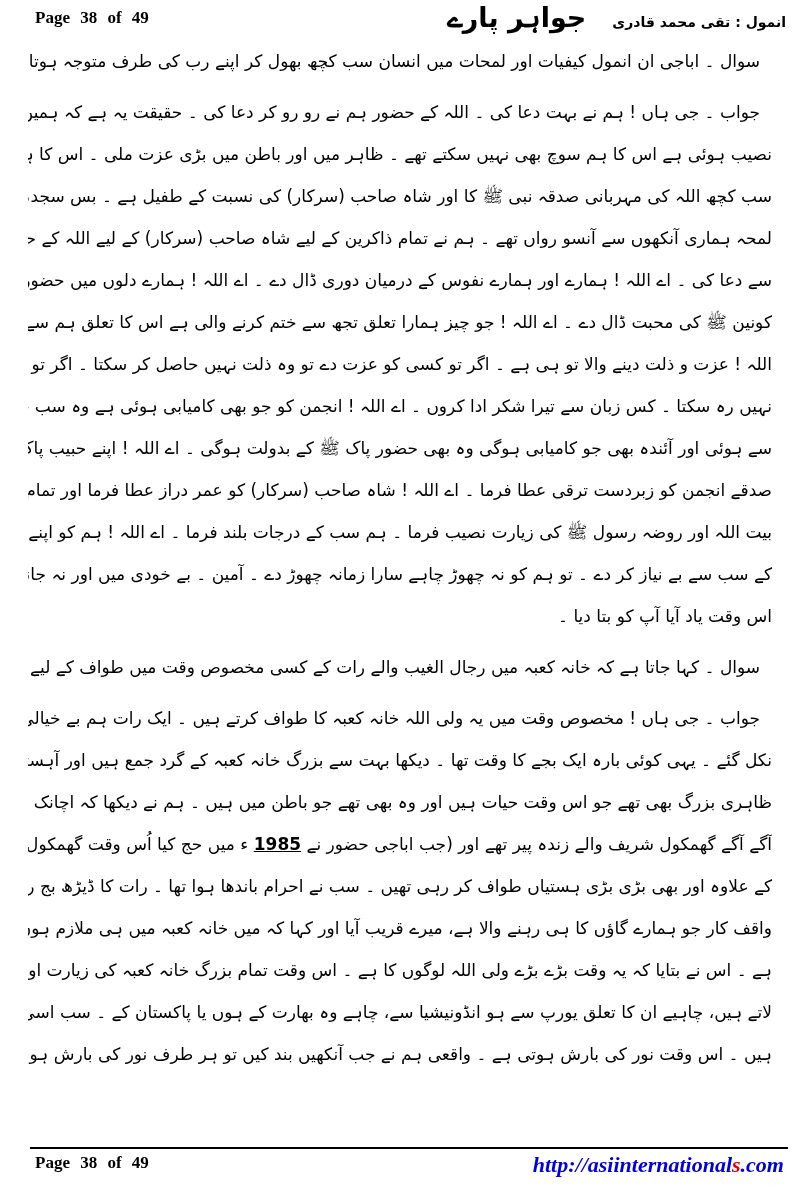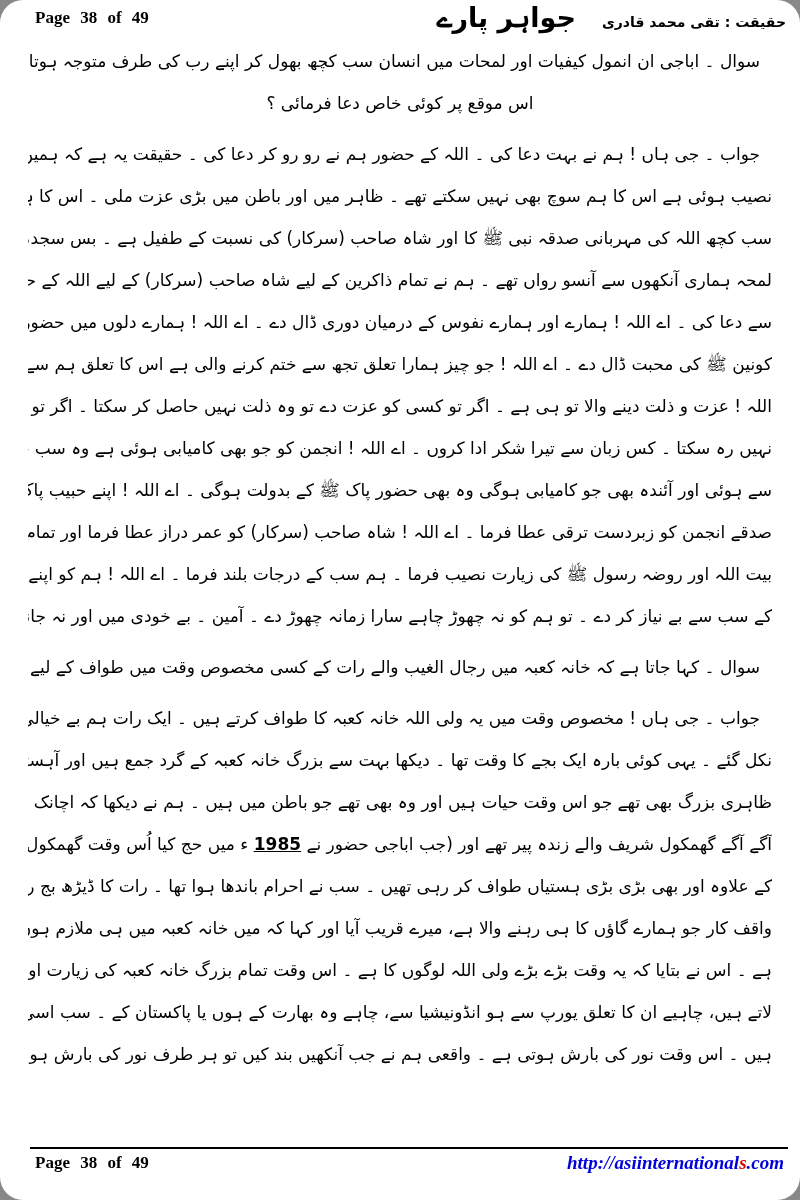--- a/index.html
+++ b/index.html
@@ -1,64 +1,64 @@
 <!DOCTYPE html>
 <html><head>
 <meta charset="utf-8">
 <style>
   html,body{margin:0;padding:0;background:#888;}
   .page{position:relative;width:800px;height:1200px;background:#ffffff;overflow:hidden;
-        font-family:"Liberation Serif",serif;color:#000;border-radius:23px;}
+        font-family:"Liberation Serif",serif;color:#000;}
   
   .hdr-left{position:absolute;top:8px;left:35px;font-size:17px;font-weight:bold;word-spacing:6px;}
   .hdr-right{position:absolute;top:2px;right:14px;direction:rtl;display:flex;align-items:baseline;gap:26px;}
   .book-title{font-size:27px;font-weight:bold;font-family:"DejaVu Sans",sans-serif;}
   .byline{font-size:14px;font-weight:bold;font-family:"DejaVu Sans",sans-serif;}
   
   .body-text{position:absolute;top:40px;left:28px;right:28px;direction:rtl;}
   .line{font-family:"DejaVu Sans",sans-serif;font-size:17px;height:42px;line-height:42px;
         text-align:justify;text-align-last:justify;white-space:nowrap;overflow:hidden;}
   .line.center{text-align:center;text-align-last:center;}
   .line.right{text-align:right;text-align-last:right;}
   .line.indent{padding-right:12px;}
   .line.gap{margin-top:9px;}
   .year{font-weight:bold;text-decoration:underline;}
   
   .ftr-rule{position:absolute;left:30px;right:12px;top:1147px;border-top:2px solid #000;}
   .ftr-left{position:absolute;top:1153px;left:35px;font-size:17px;font-weight:bold;word-spacing:6px;}
-  .ftr-right{position:absolute;top:1152px;right:16px;font-size:19px;font-weight:bold;font-style:italic;
+  .ftr-right{position:absolute;top:1152px;right:16px;font-size:22px;font-weight:bold;font-style:italic;
              text-decoration:none;text-align:center;}
 </style>
 </head>
 <body>
 
 <div class="page">
 
   <div class="hdr-left">Page 38 of 49</div>
 
   <div class="hdr-right">
-    <span class="byline">حقیقت : تقی محمد قادری</span>
+    <span class="byline">انمول : تقی محمد قادری</span>
     <span class="book-title">جواہر پارے</span>
   </div>
 
   <div class="body-text">
       <div class="line indent"><span>سوال ۔ اباجی ان انمول کیفیات اور لمحات میں انسان سب کچھ بھول کر اپنے رب کی طرف متوجہ ہوتا ہے ۔ کیا آپ نے</span></div>
-      <div class="line center"><span>اس موقع پر کوئی خاص دعا فرمائی ؟</span></div>
       <div class="line indent gap"><span>جواب ۔ جی ہاں ! ہم نے بہت دعا کی ۔ اللہ کے حضور ہم نے رو رو کر دعا کی ۔ حقیقت یہ ہے کہ ہمیں جو بھی سعادت</span></div>
       <div class="line"><span>نصیب ہوئی ہے اس کا ہم سوچ بھی نہیں سکتے تھے ۔ ظاہر میں اور باطن میں بڑی عزت ملی ۔ اس کا ہم سوچ بھی نہیں سکتے تھے ۔ یہ</span></div>
       <div class="line"><span>سب کچھ اللہ کی مہربانی صدقہ نبی ﷺ کا اور شاہ صاحب (سرکار) کی نسبت کے طفیل ہے ۔ بس سجدہ شکر کے لیے خانہ کعبہ میں ہر</span></div>
       <div class="line"><span>لمحہ ہماری آنکھوں سے آنسو رواں تھے ۔ ہم نے تمام ذاکرین کے لیے شاہ صاحب (سرکار) کے لیے اللہ کے حضور دل کی گہرایوں</span></div>
       <div class="line"><span>سے دعا کی ۔ اے اللہ ! ہمارے اور ہمارے نفوس کے درمیان دوری ڈال دے ۔ اے اللہ ! ہمارے دلوں میں حضور سرور</span></div>
       <div class="line"><span>کونین ﷺ کی محبت ڈال دے ۔ اے اللہ ! جو چیز ہمارا تعلق تجھ سے ختم کرنے والی ہے اس کا تعلق ہم سے ختم کر دے ۔ اے</span></div>
       <div class="line"><span>اللہ ! عزت و ذلت دینے والا تو ہی ہے ۔ اگر تو کسی کو عزت دے تو وہ ذلت نہیں حاصل کر سکتا ۔ اگر تو کسی کو ذلیل کرے تو وہ محفوظ</span></div>
       <div class="line"><span>نہیں رہ سکتا ۔ کس زبان سے تیرا شکر ادا کروں ۔ اے اللہ ! انجمن کو جو بھی کامیابی ہوئی ہے وہ سب حضور پاک ﷺ کے وسیلے</span></div>
       <div class="line"><span>سے ہوئی اور آئندہ بھی جو کامیابی ہوگی وہ بھی حضور پاک ﷺ کے بدولت ہوگی ۔ اے اللہ ! اپنے حبیب پاک ﷺ کے</span></div>
       <div class="line"><span>صدقے انجمن کو زبردست ترقی عطا فرما ۔ اے اللہ ! شاہ صاحب (سرکار) کو عمر دراز عطا فرما اور تمام ذاکرین و ذاکرات کو حج</span></div>
       <div class="line"><span>بیت اللہ اور روضہ رسول ﷺ کی زیارت نصیب فرما ۔ ہم سب کے درجات بلند فرما ۔ اے اللہ ! ہم کو اپنے ذکر میں مشغول کر</span></div>
       <div class="line"><span>کے سب سے بے نیاز کر دے ۔ تو ہم کو نہ چھوڑ چاہے سارا زمانہ چھوڑ دے ۔ آمین ۔ بے خودی میں اور نہ جانے کیا کچھ دعا کی جو</span></div>
+      <div class="line right"><span>اس وقت یاد آیا آپ کو بتا دیا ۔</span></div>
       <div class="line indent gap"><span>سوال ۔ کہا جاتا ہے کہ خانہ کعبہ میں رجال الغیب والے رات کے کسی مخصوص وقت میں طواف کے لیے آتے ہیں ؟</span></div>
       <div class="line indent gap"><span>جواب ۔ جی ہاں ! مخصوص وقت میں یہ ولی اللہ خانہ کعبہ کا طواف کرتے ہیں ۔ ایک رات ہم بے خیالی میں خانہ کعبہ کی طرف</span></div>
       <div class="line"><span>نکل گئے ۔ یہی کوئی بارہ ایک بجے کا وقت تھا ۔ دیکھا بہت سے بزرگ خانہ کعبہ کے گرد جمع ہیں اور آہستہ آہستہ چل رہے ہیں ۔ ان میں</span></div>
       <div class="line"><span>ظاہری بزرگ بھی تھے جو اس وقت حیات ہیں اور وہ بھی تھے جو باطن میں ہیں ۔ ہم نے دیکھا کہ اچانک ایک لشکر بزرگوں کا برآمد ہوا ۔</span></div>
       <div class="line"><span>آگے آگے گھمکول شریف والے زندہ پیر تھے اور (جب اباجی حضور نے </span><span class="year">1985</span><span> ء میں حج کیا اُس وقت گھمکول شریف والے زندہ تھے) ان</span></div>
       <div class="line"><span>کے علاوہ اور بھی بڑی بڑی ہستیاں طواف کر رہی تھیں ۔ سب نے احرام باندھا ہوا تھا ۔ رات کا ڈیڑھ بج رہا تھا کہ اچانک میرا ایک</span></div>
       <div class="line"><span>واقف کار جو ہمارے گاؤں کا ہی رہنے والا ہے، میرے قریب آیا اور کہا کہ میں خانہ کعبہ میں ہی ملازم ہوں ۔ آپ زم زم پر میری ڈیوٹی</span></div>
       <div class="line"><span>ہے ۔ اس نے بتایا کہ یہ وقت بڑے بڑے ولی اللہ لوگوں کا ہے ۔ اس وقت تمام بزرگ خانہ کعبہ کی زیارت اور طواف کے لیے تشریف</span></div>
       <div class="line"><span>لاتے ہیں، چاہیے ان کا تعلق یورپ سے ہو انڈونیشیا سے، چاہے وہ بھارت کے ہوں یا پاکستان کے ۔ سب اسی وقت تشریف لاتے</span></div>
       <div class="line"><span>ہیں ۔ اس وقت نور کی بارش ہوتی ہے ۔ واقعی ہم نے جب آنکھیں بند کیں تو ہر طرف نور کی بارش ہو رہی تھی ۔ بڑا عجیب اور پرکیف منظر</span></div>

